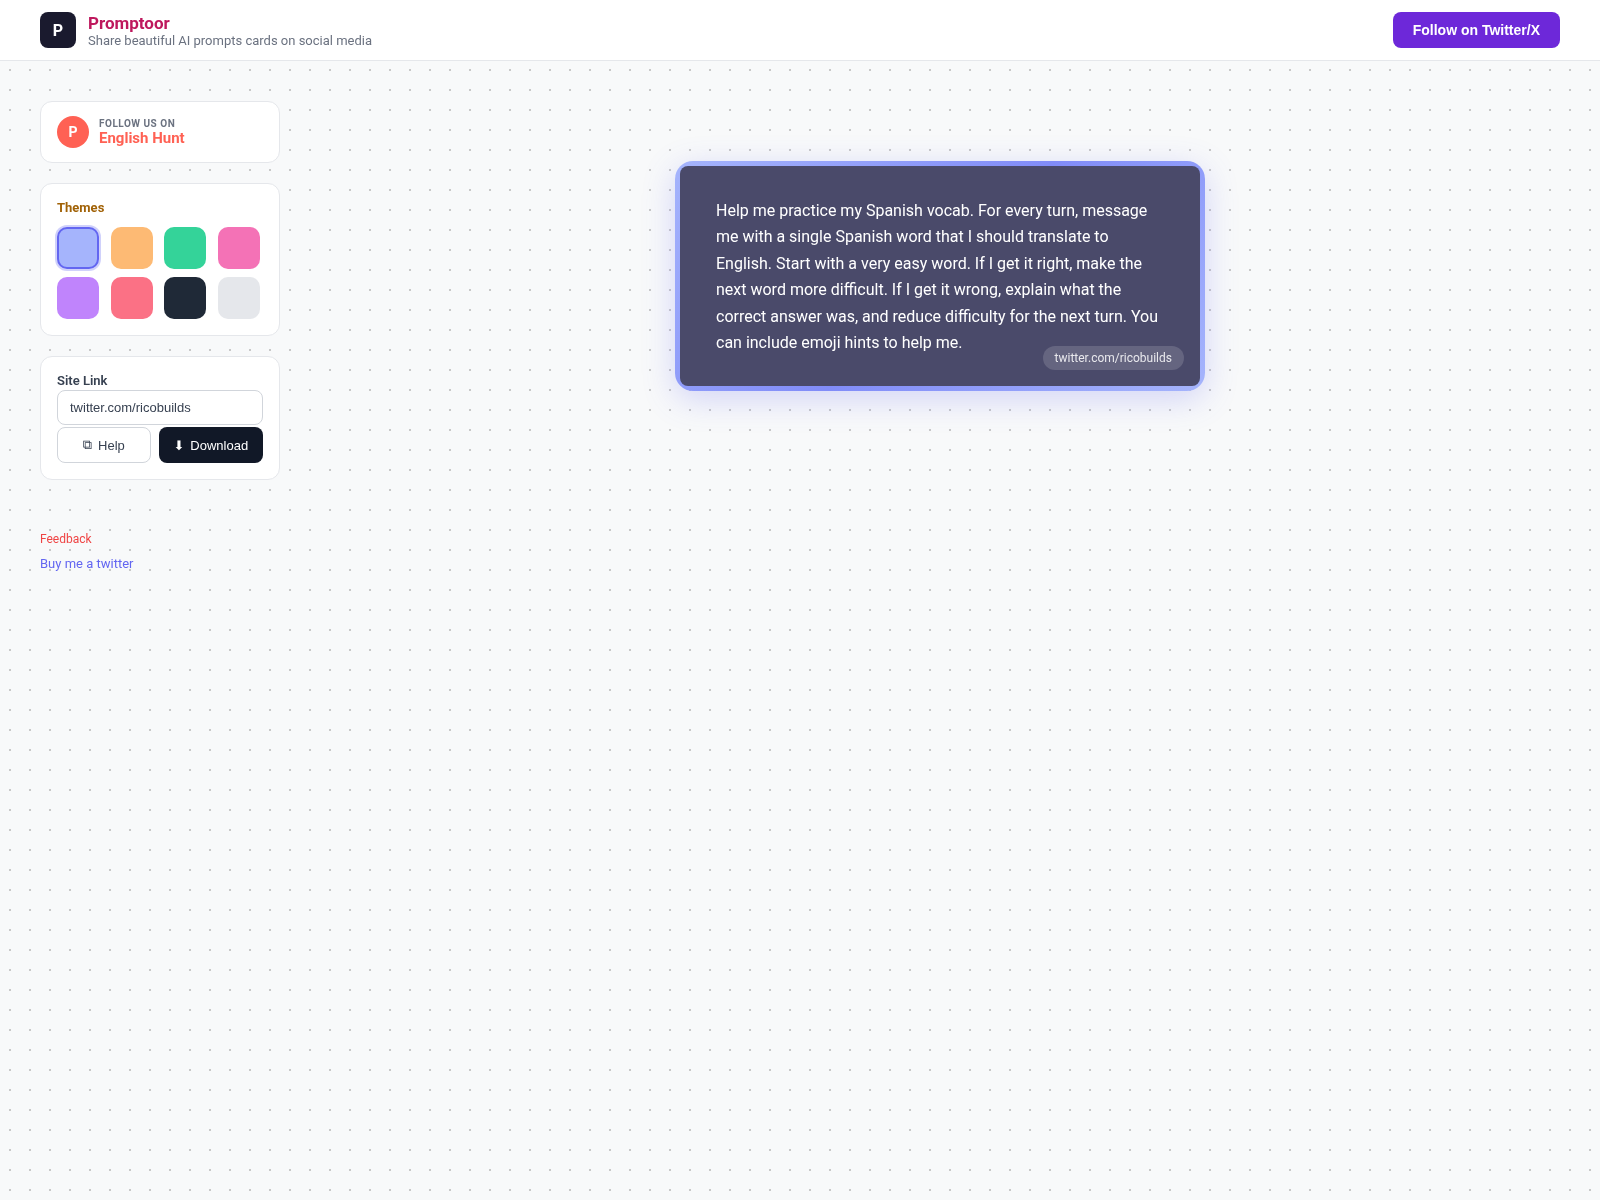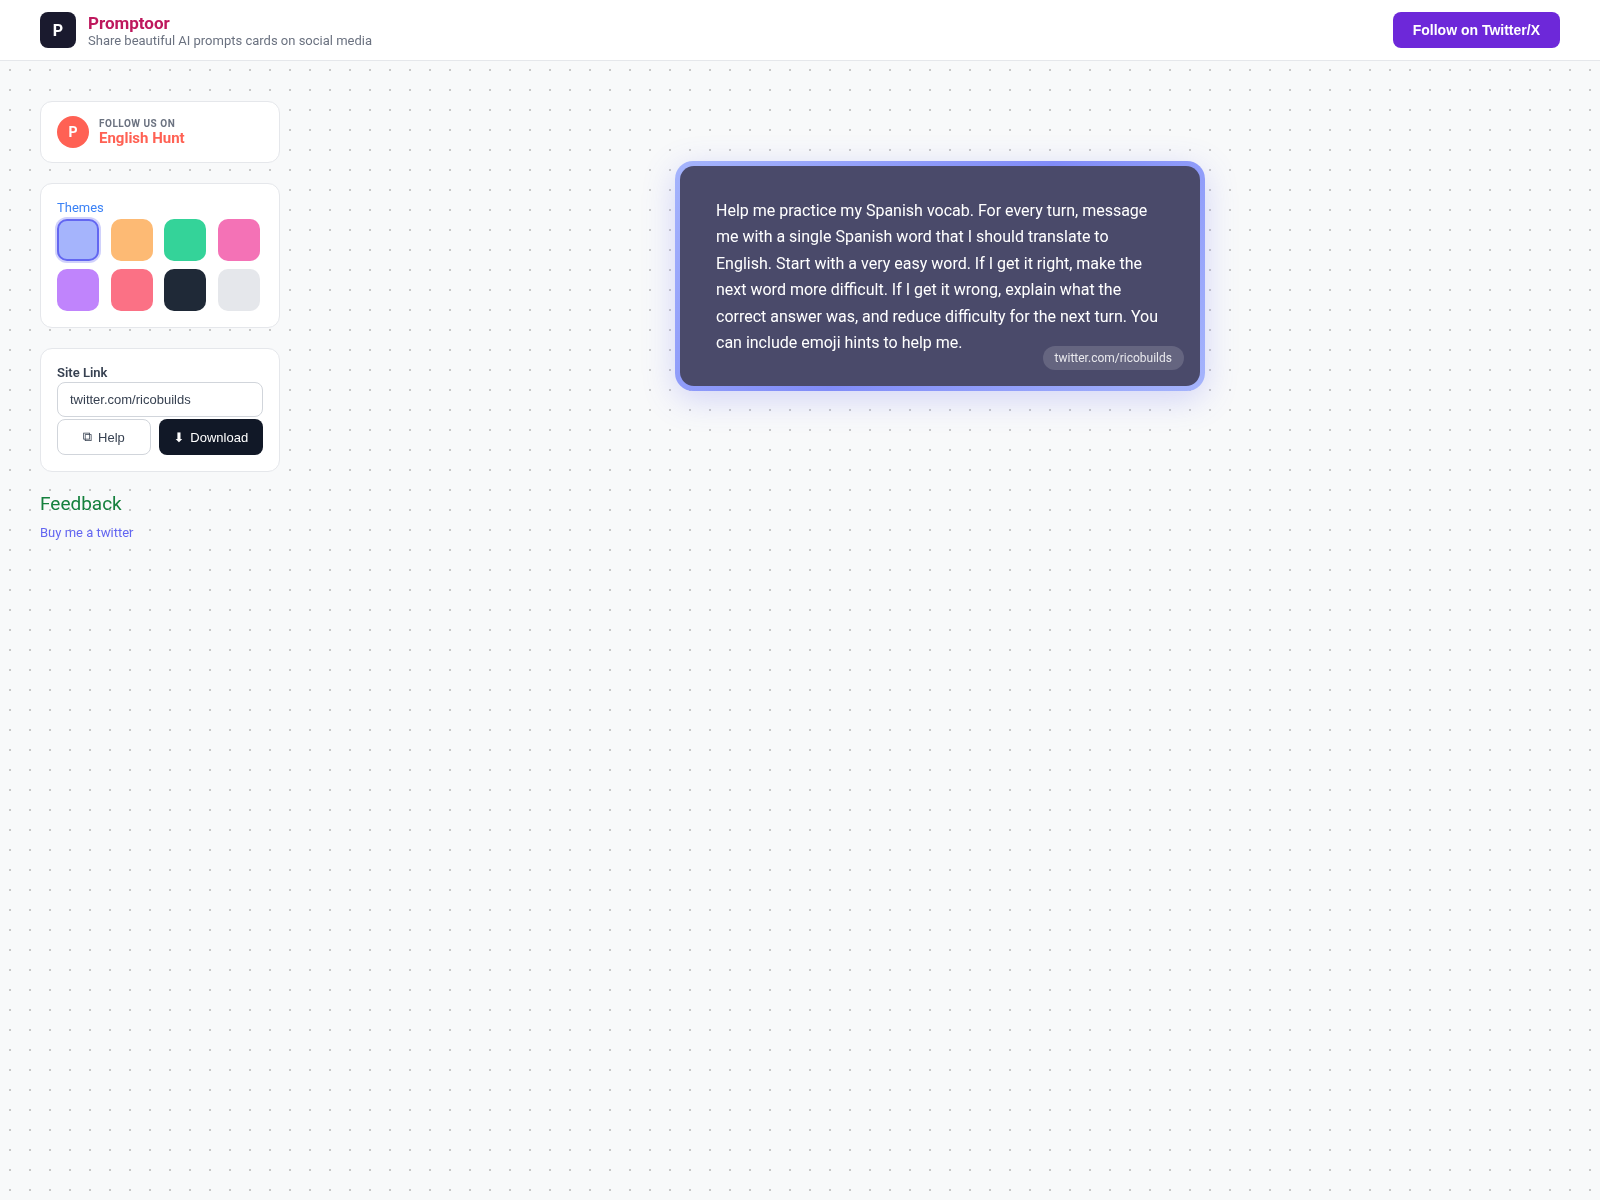--- a/index.html
+++ b/index.html
@@ -124,23 +124,23 @@
 
     .sidebar-section {
       background: white;
       border-radius: 12px;
       padding: 16px;
       border: 1px solid #e5e7eb;
     }
 
     .section-label {
       font-size: 13px;
-      font-weight: 400;
-      color: #3b82f6;
-      margin-bottom: 4px;
+      font-weight: 700;
+      color: #a16207;
+      margin-bottom: 12px;
     }
 
     .themes-grid {
       display: grid;
       grid-template-columns: repeat(4, 1fr);
       gap: 8px;
     }
 
     .theme-swatch {
       width: 42px;
@@ -208,24 +208,25 @@
       padding: 9px 14px;
       font-size: 13px;
       font-weight: 500;
       color: white;
       cursor: pointer;
       flex: 1.2;
       justify-content: center;
     }
 
     .feedback-link {
-      font-size: 19px;
-      color: #15803d;
+      font-size: 12px;
+      color: #ef4444;
       text-decoration: none;
       cursor: pointer;
+      margin-top: 32px;
     }
 
     .coffee-link {
       font-size: 13px;
       color: #6366f1;
       text-decoration: none;
       cursor: pointer;
     }
 
     .footer-text {
@@ -250,21 +251,21 @@
 
     .prompt-card-border {
       background: linear-gradient(135deg, #a5b4fc, #818cf8, #a5b4fc);
       border-radius: 18px;
       padding: 5px;
       box-shadow: 0 8px 32px rgba(99, 102, 241, 0.25);
     }
 
     .prompt-card {
       background: #4a4a6a;
-      border-radius: 14px;
+      border-radius: 8px;
       padding: 32px 36px 28px 36px;
       width: 520px;
       min-height: 220px;
       position: relative;
     }
 
     .prompt-text {
       font-size: 16px;
       color: white;
       line-height: 1.65;

